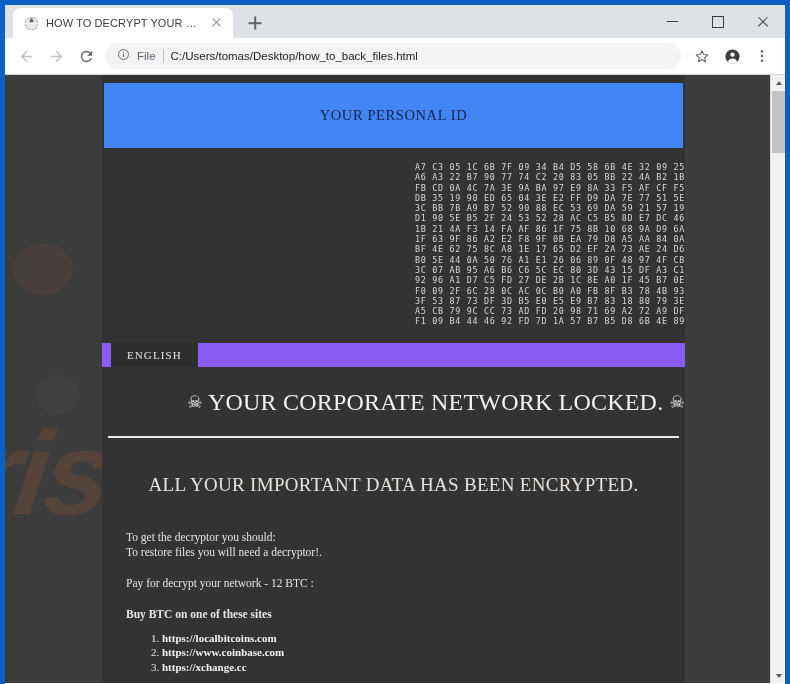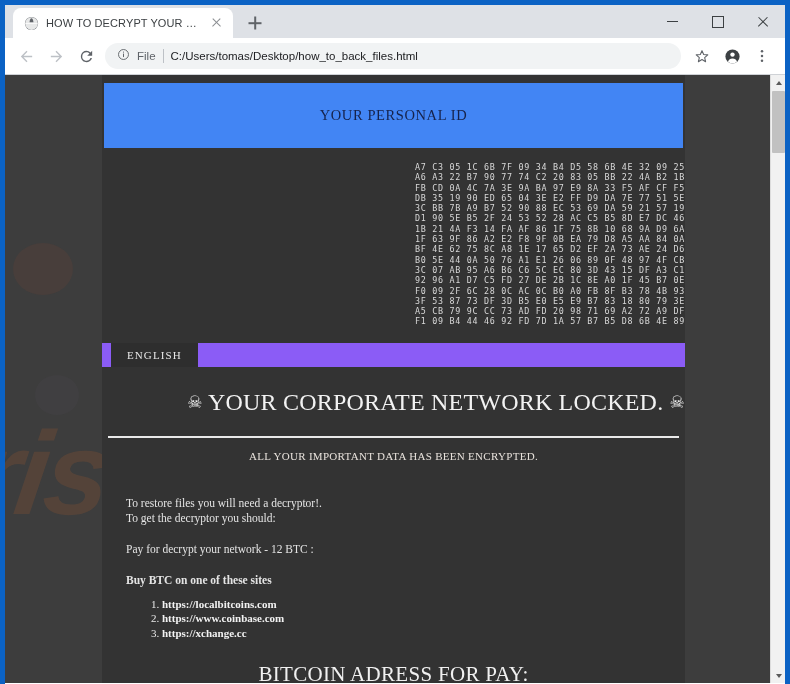--- a/index.html
+++ b/index.html
@@ -282,24 +282,24 @@
   .skull { font-size: 17px; vertical-align: 2px; }
 
   .divider {
     height: 2px;
     background: #e9e9e9;
     margin: 0 6px;
   }
 
   .encrypted-line {
     font-family: "Liberation Serif", serif;
-    font-size: 11px;
+    font-size: 19px;
     color: #e8e2dc;
     text-align: center;
-    padding: 12px 0 34px 0;
+    padding: 36px 0 34px 0;
     letter-spacing: .3px;
   }
 
   .para {
     font-family: "Liberation Serif", serif;
     font-size: 11.5px;
     color: #e4e4e4;
     padding: 0 24px;
     line-height: 15px;
   }
@@ -502,22 +502,22 @@
               <span class="skull">☠</span>
               <span>YOUR CORPORATE NETWORK LOCKED.</span>
               <span class="skull">☠</span>
             </div>
 
             <div class="divider"></div>
 
             <div class="encrypted-line">ALL YOUR IMPORTANT DATA HAS BEEN ENCRYPTED.</div>
 
             <div class="para">
+              <div>To get the decryptor you should:</div>
               <div>To restore files you will need a decryptor!.</div>
-              <div>To get the decryptor you should:</div>
             </div>
 
             <div class="para gap">Pay for decrypt your network - 12 BTC :</div>
 
             <div class="para bold">Buy BTC on one of these sites</div>
 
             <ol class="sites">
               <li>
                 <span class="link">https://localbitcoins.com</span>
               </li>

